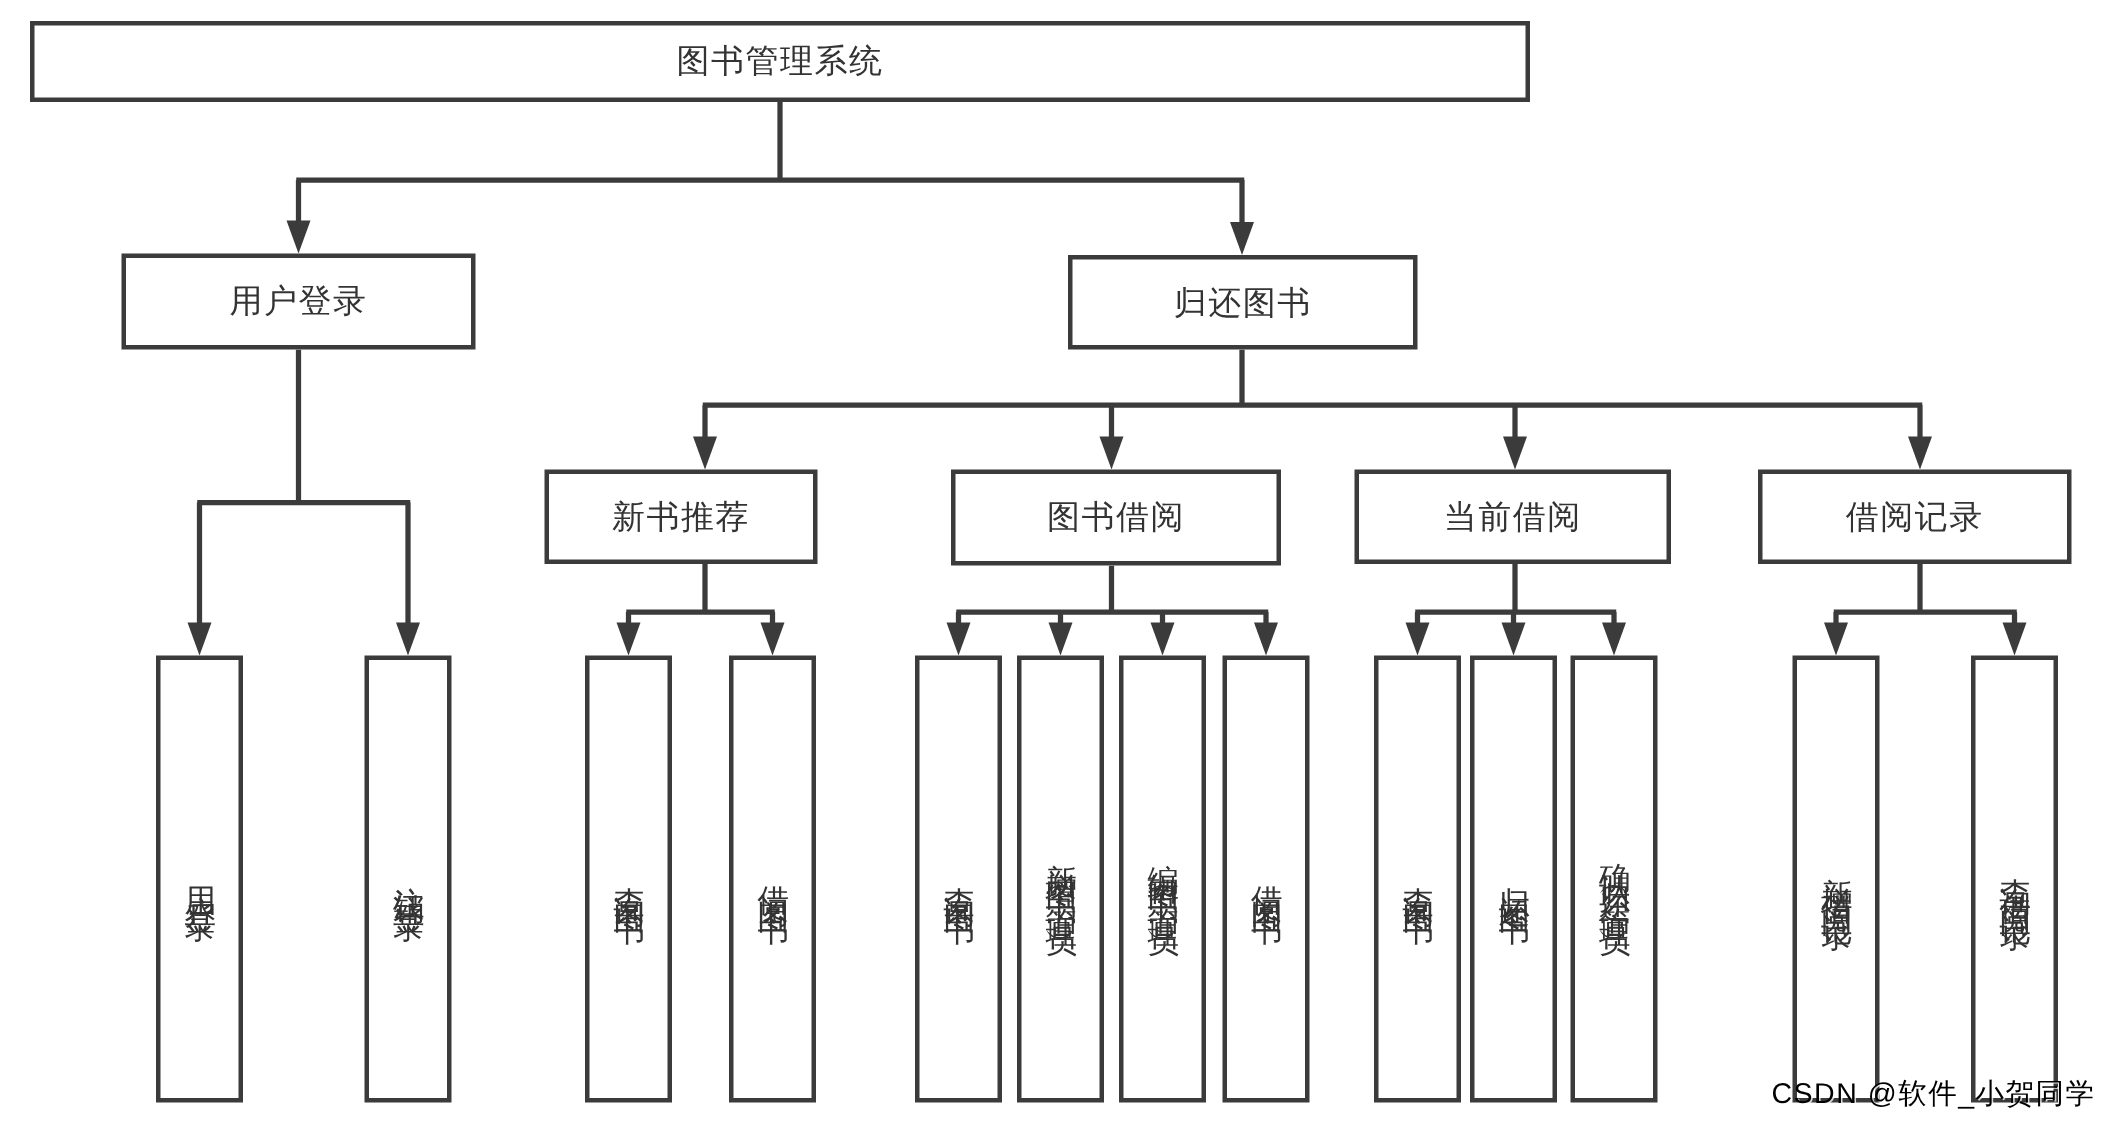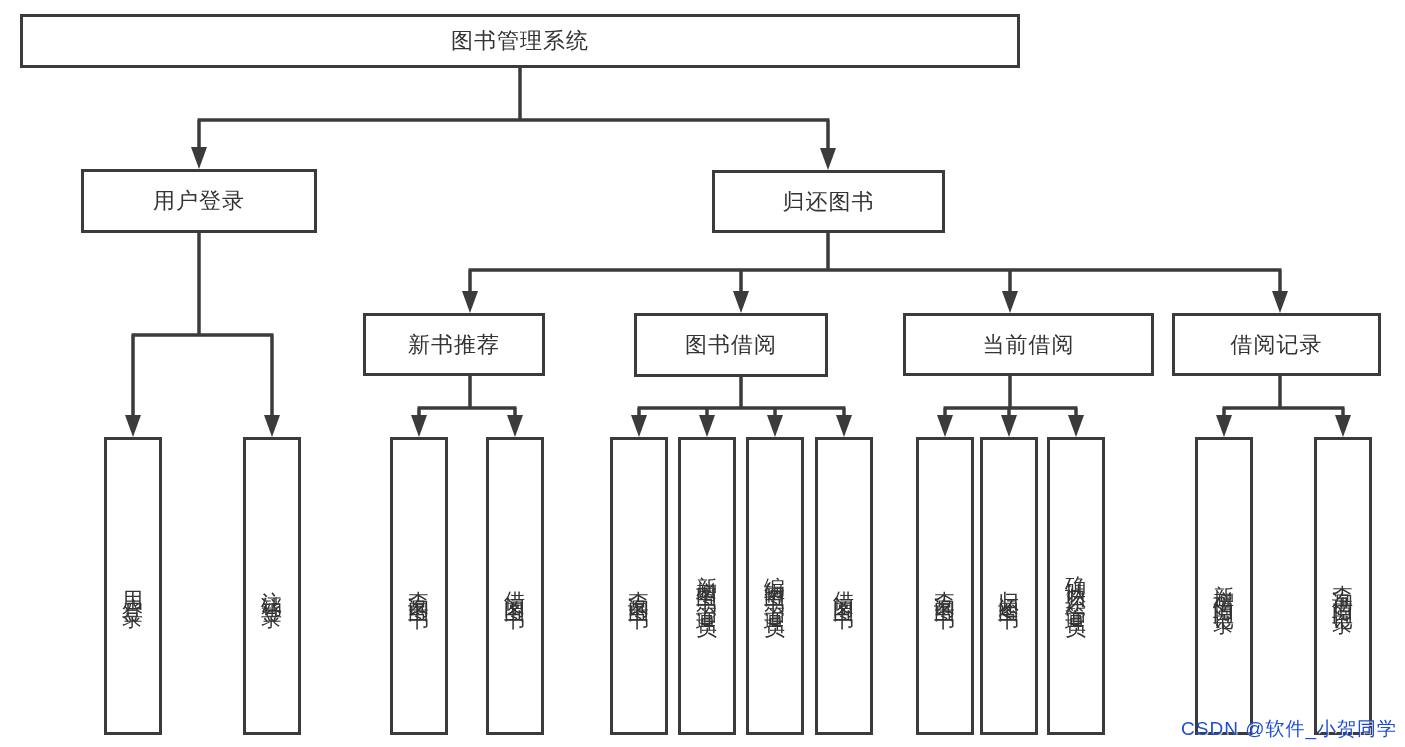--- a/index.html
+++ b/index.html
@@ -41,21 +41,21 @@
     writing-mode: vertical-rl;
     font-size: 21px;
     letter-spacing: 6px;
     line-height: 1;
   }
   .watermark {
     position: absolute;
     right: 8px;
     bottom: 5px;
     font-size: 19px;
-    color: #1d4ed8;
+    color: #000000;
     letter-spacing: 1px;
     z-index: 5;
     text-shadow: 1px 1px 0 rgba(255,255,255,0.8);
     white-space: nowrap;
   }
 </style>
 </head>
 <body>
 
 <div class="stage">
@@ -100,24 +100,24 @@
   <div class="box hbox" style="left:81px;top:169px;width:236px;height:64px">
     <span>用户登录</span>
   </div>
   <div class="box hbox" style="left:712px;top:170px;width:233px;height:63px">
     <span>归还图书</span>
   </div>
 
   <div class="box hbox" style="left:363px;top:313px;width:182px;height:63px">
     <span>新书推荐</span>
   </div>
-  <div class="box hbox" style="left:634px;top:313px;width:194px;height:64px">
+  <div class="box hbox" style="left:634px;top:313px;width:220px;height:64px">
     <span>图书借阅</span>
   </div>
-  <div class="box hbox" style="left:903px;top:313px;width:251px;height:63px">
+  <div class="box hbox" style="left:903px;top:313px;width:211px;height:63px">
     <span>当前借阅</span>
   </div>
   <div class="box hbox" style="left:1172px;top:313px;width:209px;height:63px">
     <span>借阅记录</span>
   </div>
 
   <div class="box leaf" style="left:104px;top:437px;width:58px;height:298px">
     <span>用户登录</span>
   </div>
   <div class="box leaf" style="left:243px;top:437px;width:58px;height:298px">

